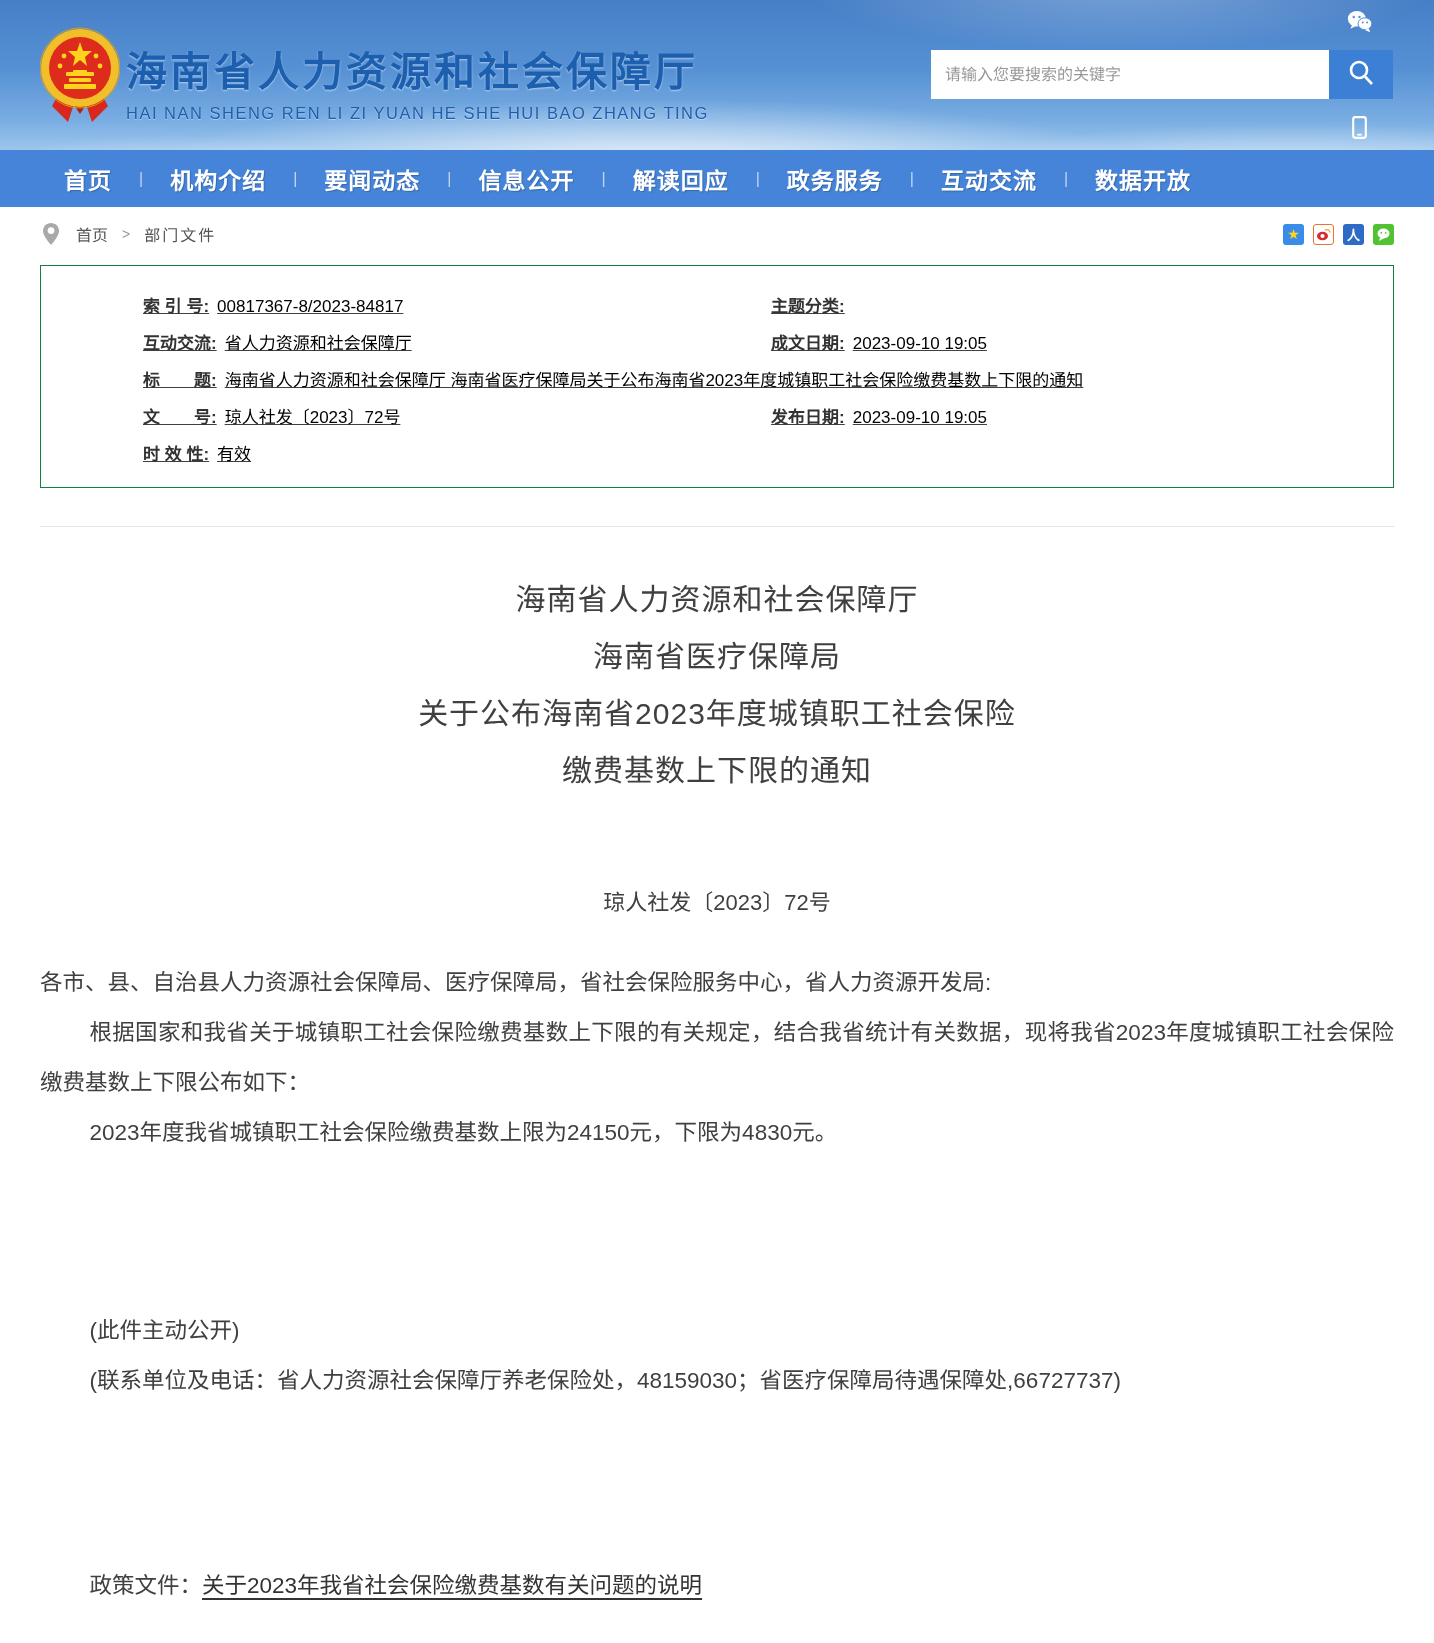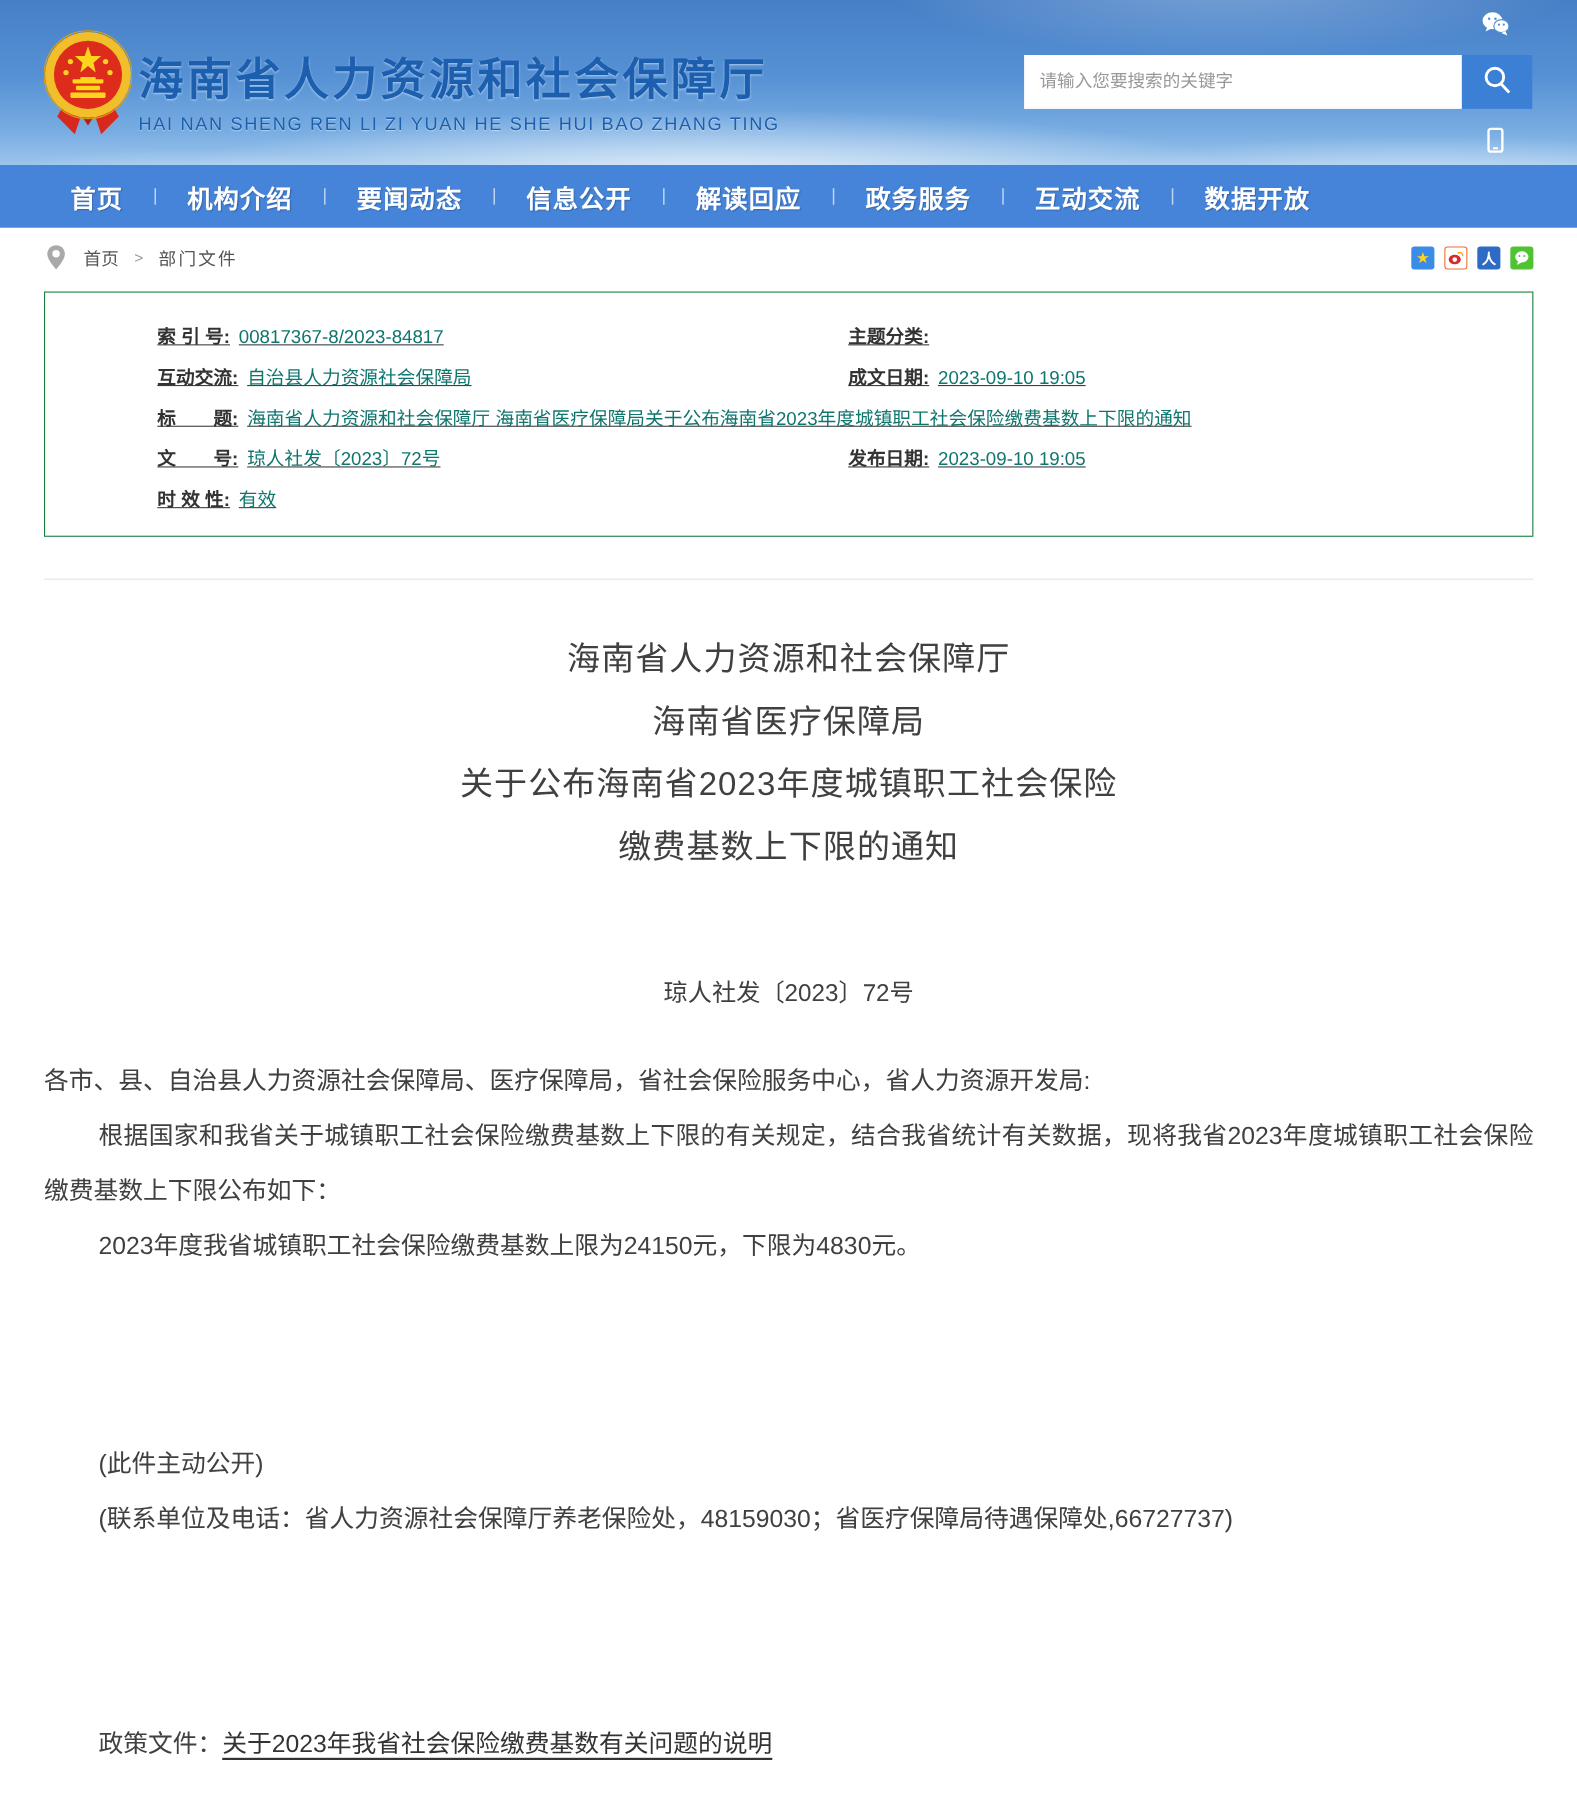--- a/index.html
+++ b/index.html
@@ -86,21 +86,21 @@
   
   .meta-box {
     margin:6px 40px 0 40px; border:1px solid #15803d;
     padding:20px 0 16px 0; background:#fff;text-decoration:underline;
   }
   .meta-row { display:flex; min-height:37px; align-items:center; }
   .meta-cell-l { width:54%; display:flex; padding-left:102px; align-items:baseline; }
   .meta-cell-r { flex:1; display:flex; padding-left:0; align-items:baseline; }
   .meta-cell-full { width:100%; display:flex; padding-left:102px; padding-right:40px; align-items:baseline; }
   .meta-label { font-size:17px; font-weight:bold; color:#333; white-space:pre; flex:none; }
-  .meta-value { font-size:17px; color:#0f766e; margin-left:8px; }
+  .meta-value { font-size:17px; color:#000000; margin-left:8px; }
 
   
   .article-divider { margin:38px 40px 0 40px; border-top:1px solid #e3e3e3; }
   .doc-title-block { margin-top:44px; text-align:center; }
   .doc-title-line { font-size:30px; color:#404040; line-height:57px; letter-spacing:1px; }
   .doc-number { margin-top:85px; text-align:center; font-size:22px; color:#404040; }
   .doc-body { margin:42px 40px 0 40px; }
   .doc-para { font-size:22.5px; color:#404040; line-height:50px; text-align:justify; }
   .indent { text-indent:2.2em; }
   .spacer-lg { height:148px; }
@@ -247,21 +247,21 @@
       <span class="meta-value">00817367-8/2023-84817</span>
     </div>
     <div class="meta-cell-r">
       <span class="meta-label">主题分类:</span>
       <span class="meta-value"></span>
     </div>
   </div>
   <div class="meta-row">
     <div class="meta-cell-l">
       <span class="meta-label">互动交流:</span>
-      <span class="meta-value">自治县人力资源社会保障局</span>
+      <span class="meta-value">省人力资源和社会保障厅</span>
     </div>
     <div class="meta-cell-r">
       <span class="meta-label">成文日期:</span>
       <span class="meta-value">2023-09-10 19:05</span>
     </div>
   </div>
   <div class="meta-row">
     <div class="meta-cell-full">
       <span class="meta-label">标　　题:</span>
       <span class="meta-value">海南省人力资源和社会保障厅 海南省医疗保障局关于公布海南省2023年度城镇职工社会保险缴费基数上下限的通知</span>

